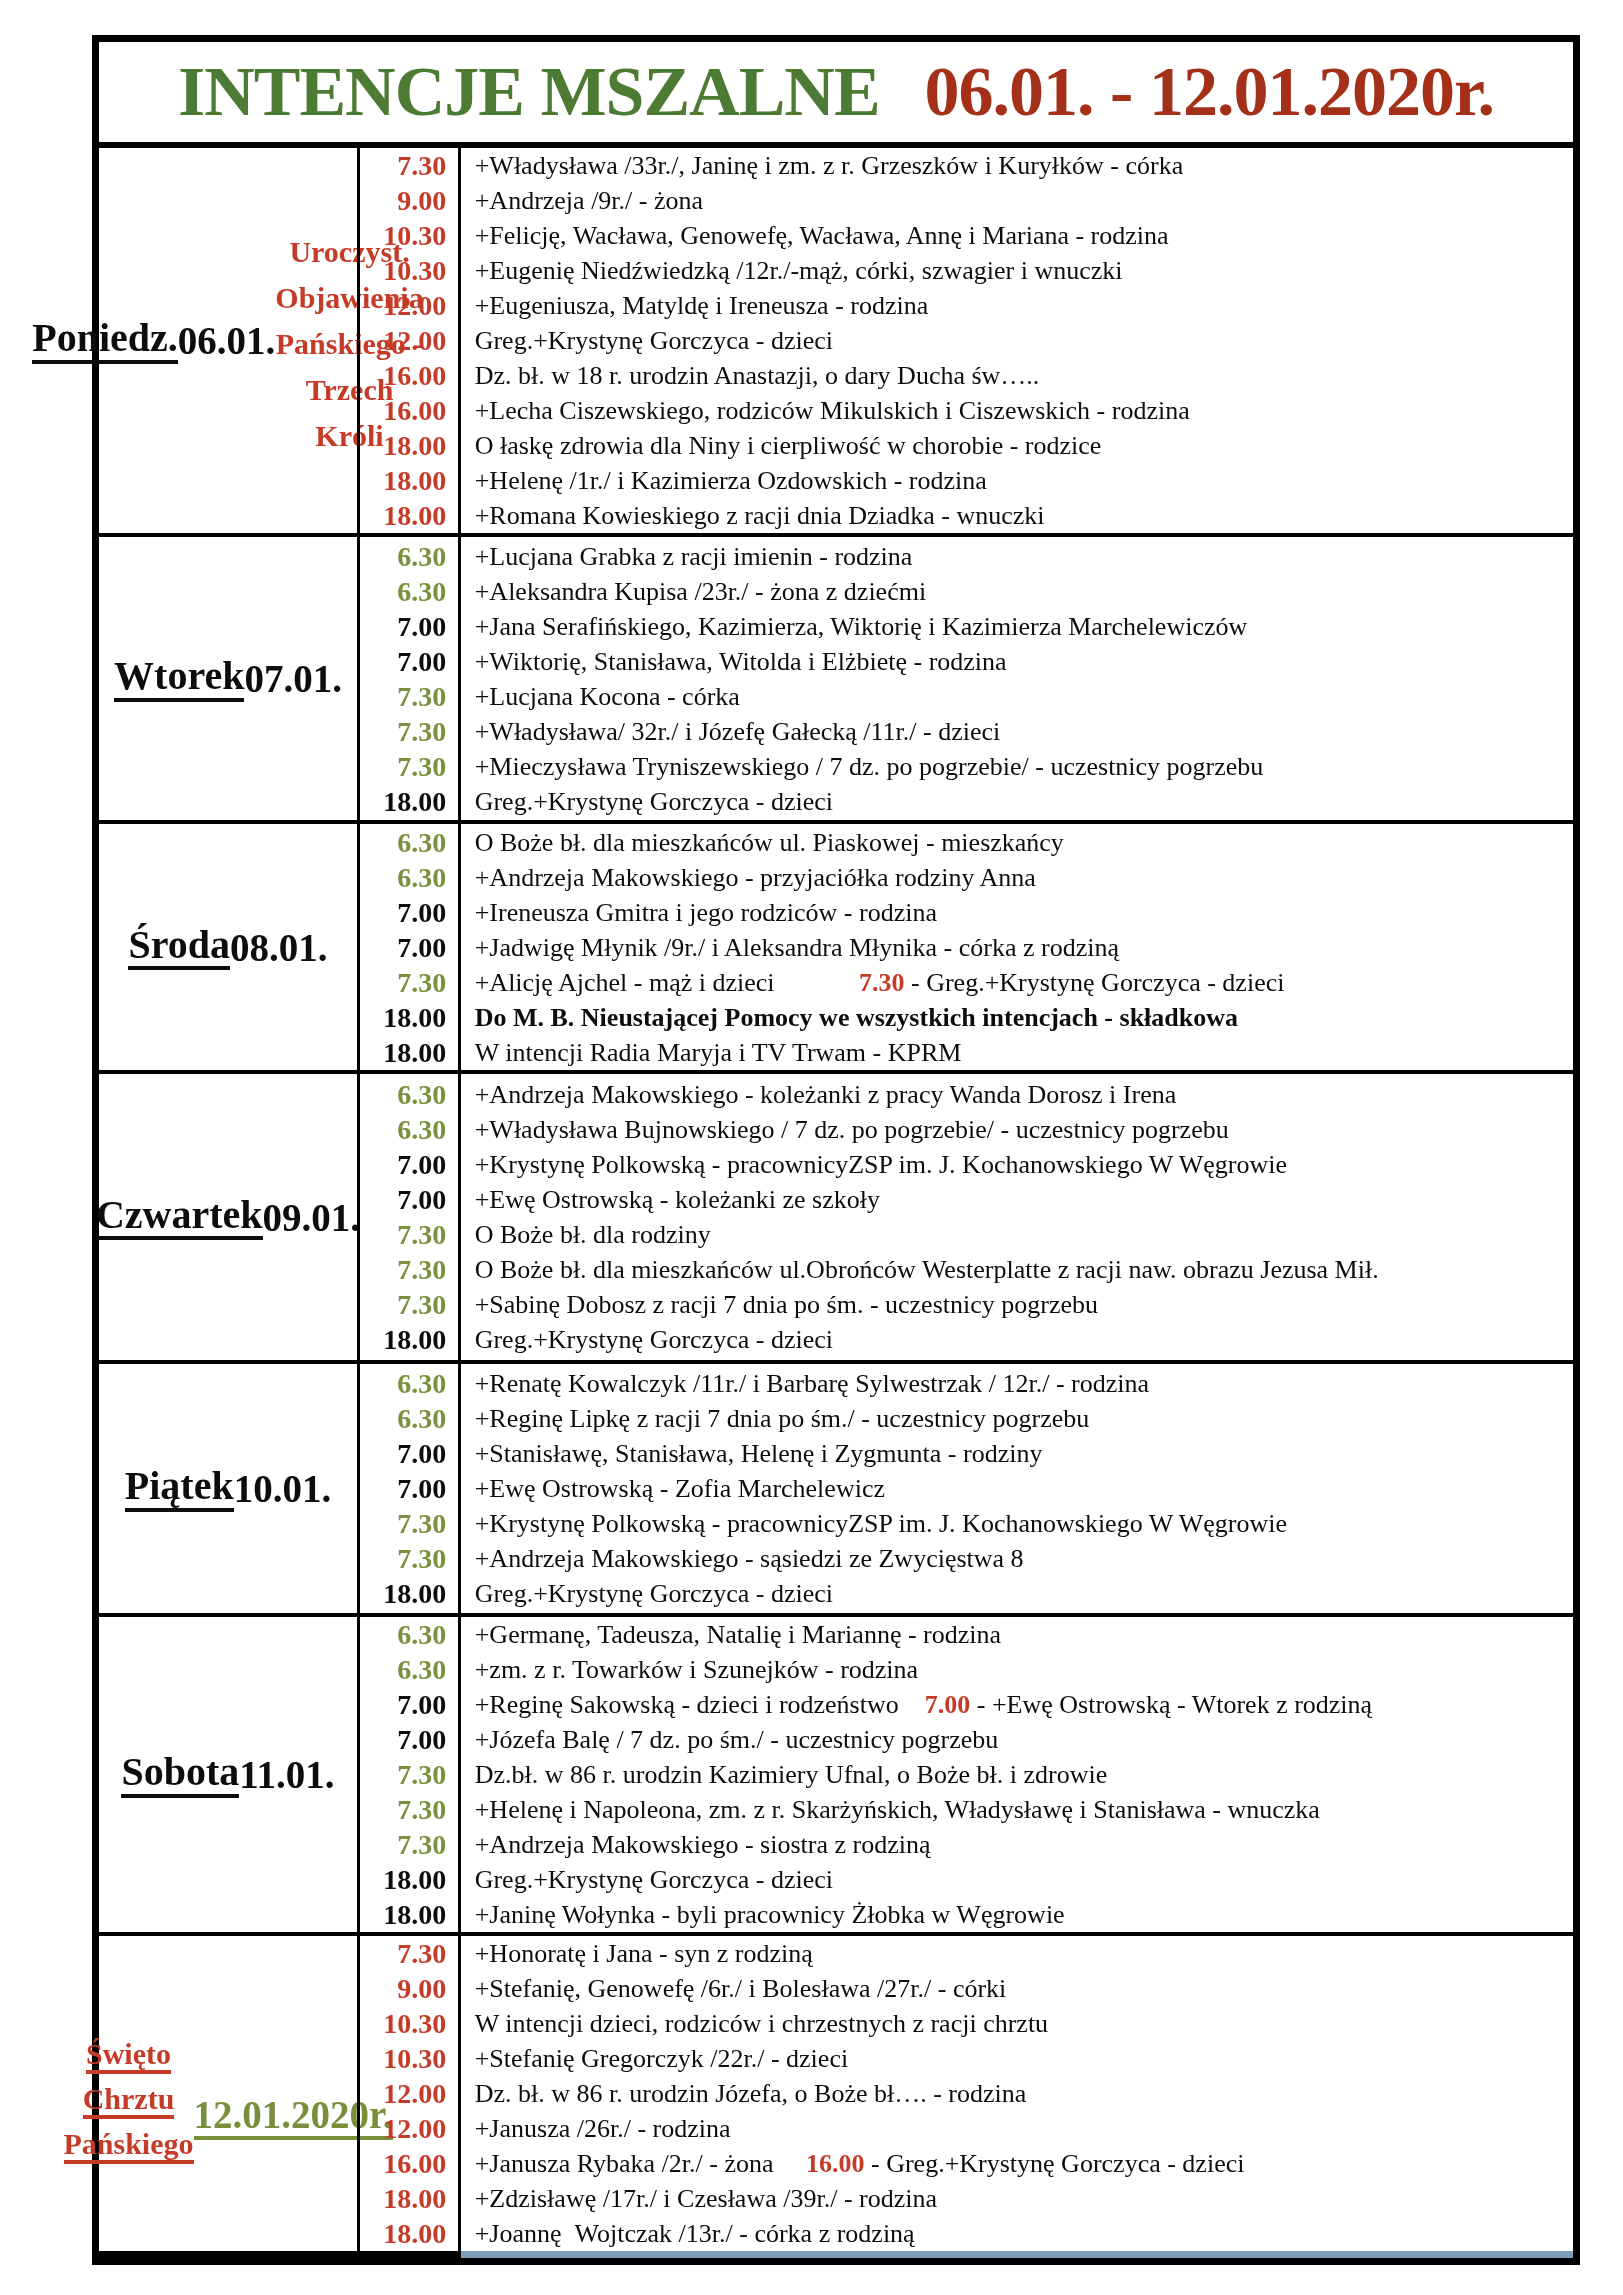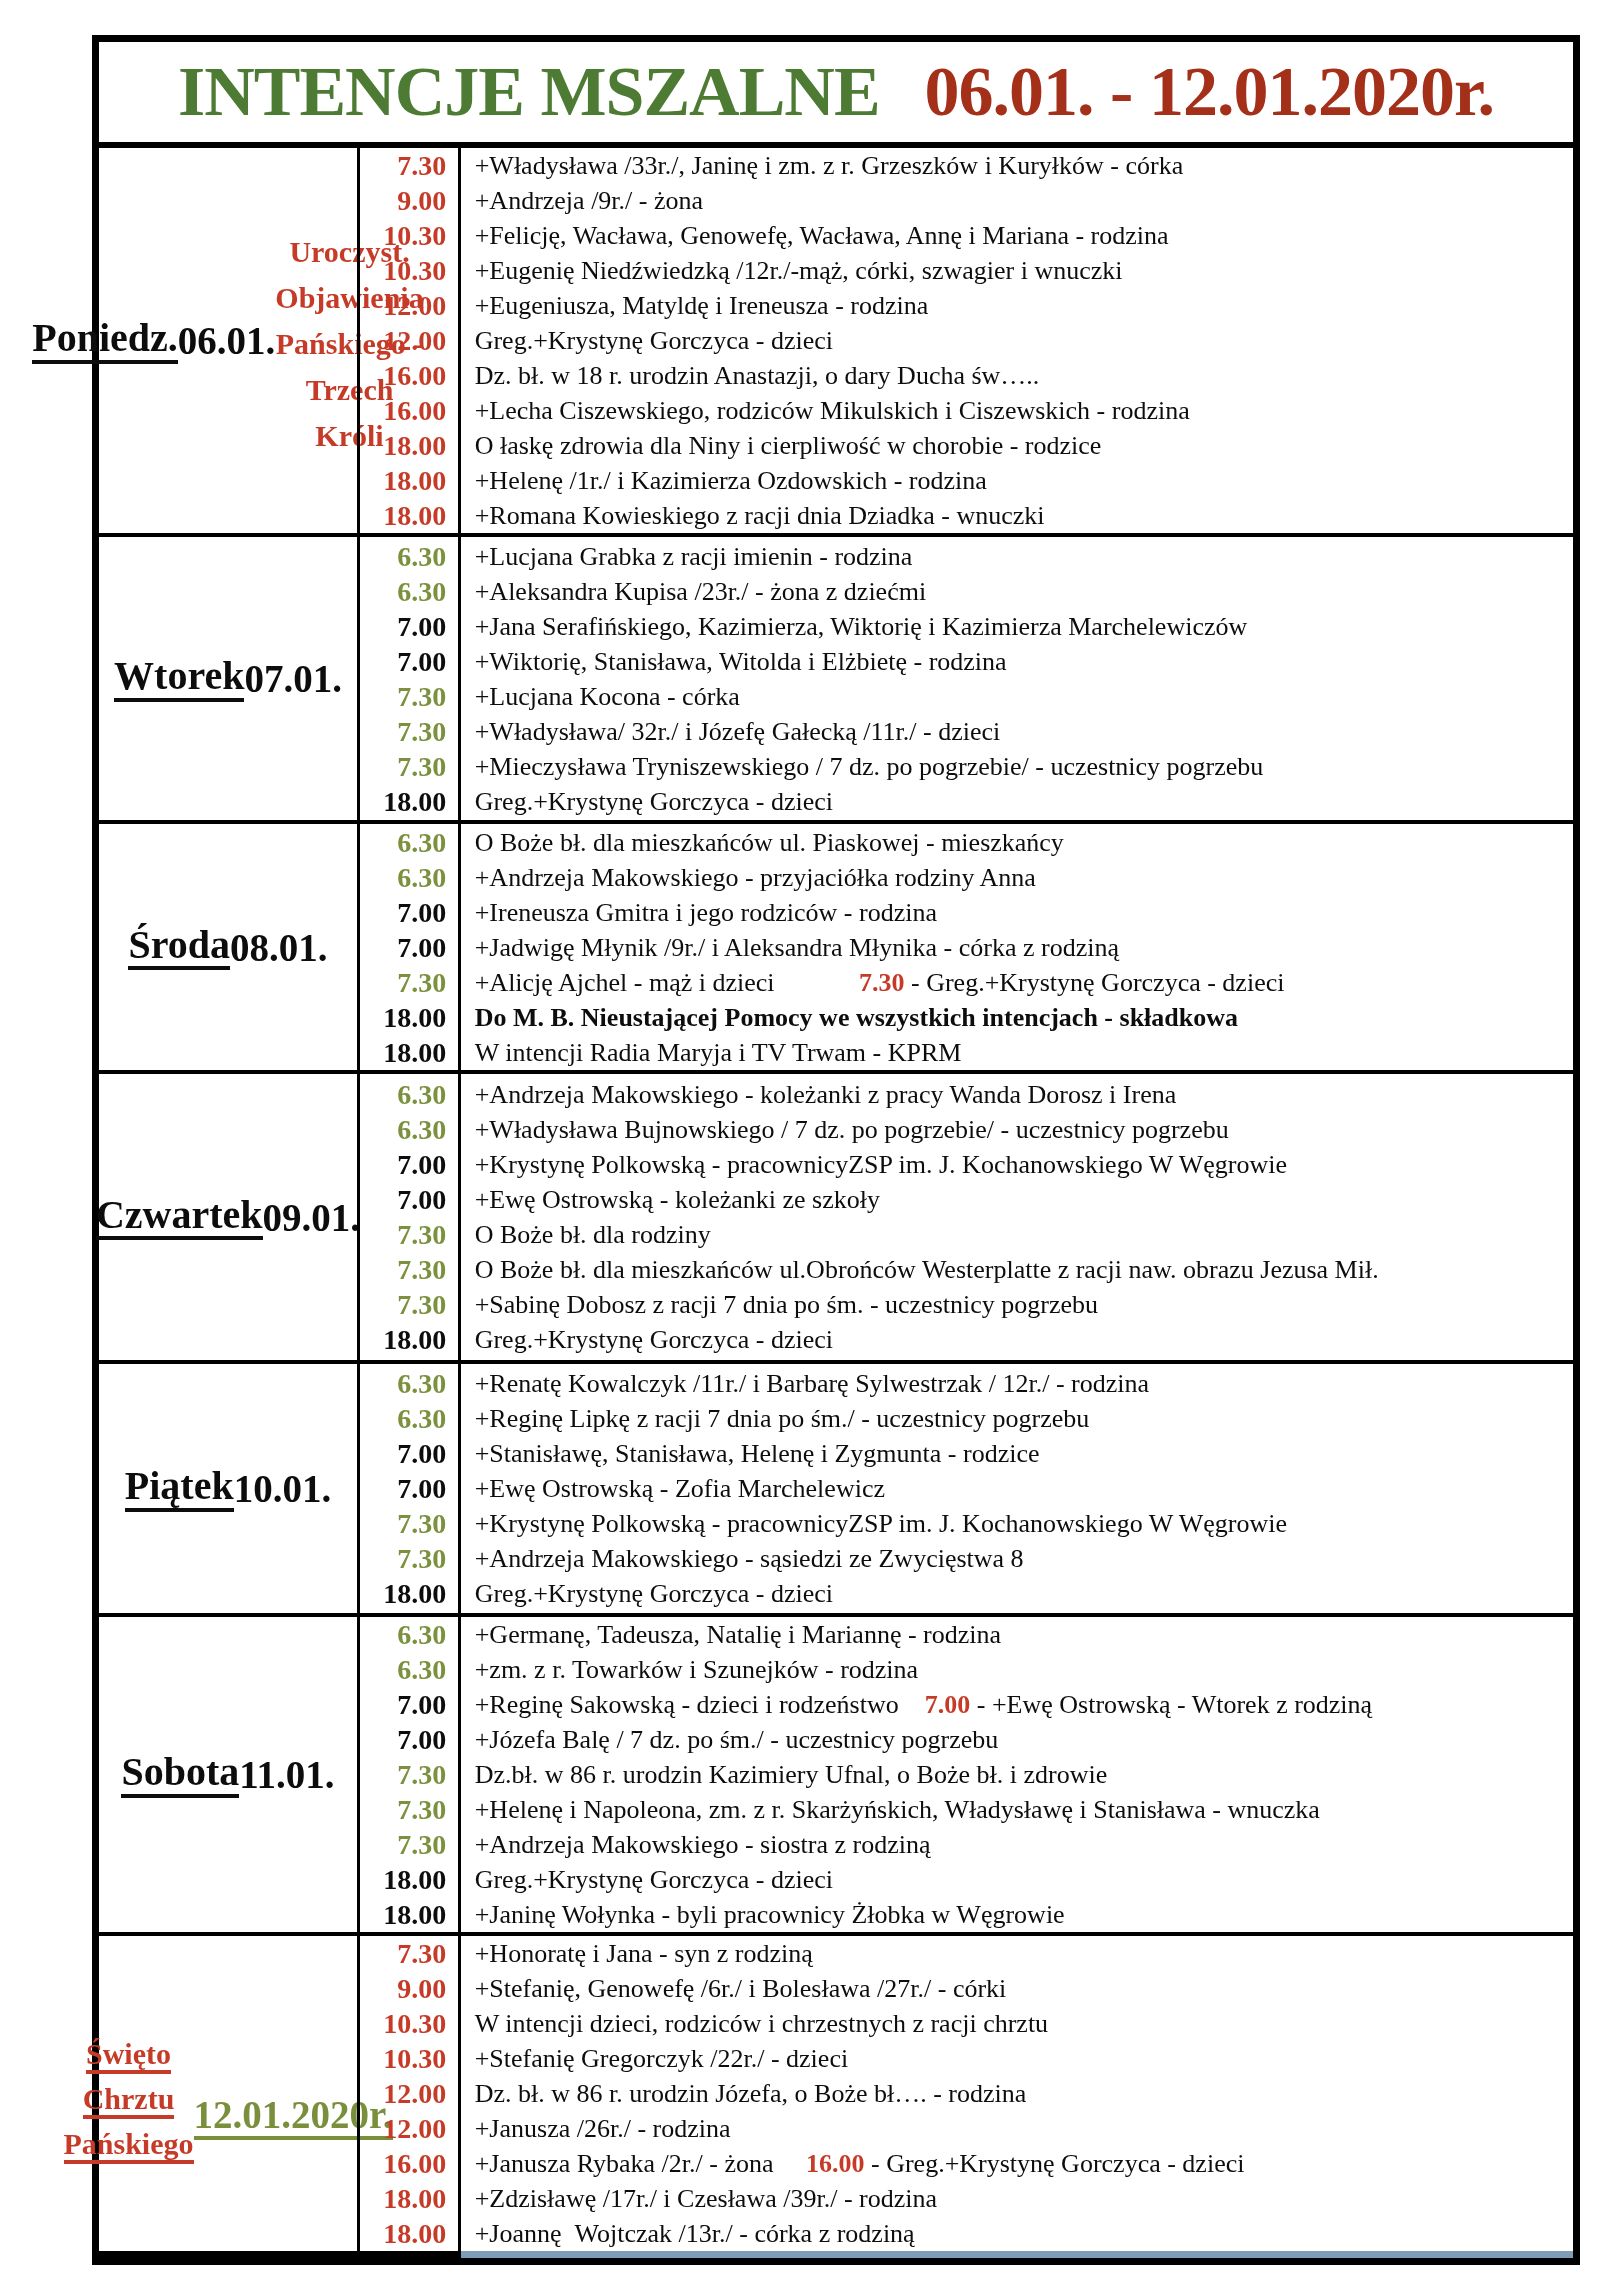--- a/index.html
+++ b/index.html
@@ -193,21 +193,21 @@
           <div class="t t-green">6.30</div>
           <div class="t t-black">7.00</div>
           <div class="t t-black">7.00</div>
           <div class="t t-green">7.30</div>
           <div class="t t-green">7.30</div>
           <div class="t t-black">18.00</div>
         </div>
         <div class="col-int">
           <div class="i"><span>+Renatę Kowalczyk /11r./ i Barbarę Sylwestrzak / 12r./ - rodzina</span></div>
           <div class="i"><span>+Reginę Lipkę z racji 7 dnia po śm./ - uczestnicy pogrzebu</span></div>
-          <div class="i"><span>+Stanisławę, Stanisława, Helenę i Zygmunta - rodzice</span></div>
+          <div class="i"><span>+Stanisławę, Stanisława, Helenę i Zygmunta - rodziny</span></div>
           <div class="i"><span>+Ewę Ostrowską - Zofia Marchelewicz</span></div>
           <div class="i"><span>+Krystynę Polkowską - pracownicyZSP im. J. Kochanowskiego W Węgrowie</span></div>
           <div class="i"><span>+Andrzeja Makowskiego - sąsiedzi ze Zwycięstwa 8</span></div>
           <div class="i"><span>Greg.+Krystynę Gorczyca - dzieci</span></div>
         </div>
       </section>
       <section class="day">
         <div class="cell-day">
           <div class="day-name"><span class="ul">Sobota</span></div>
           <div class="day-date"><span>11.01.</span></div>

